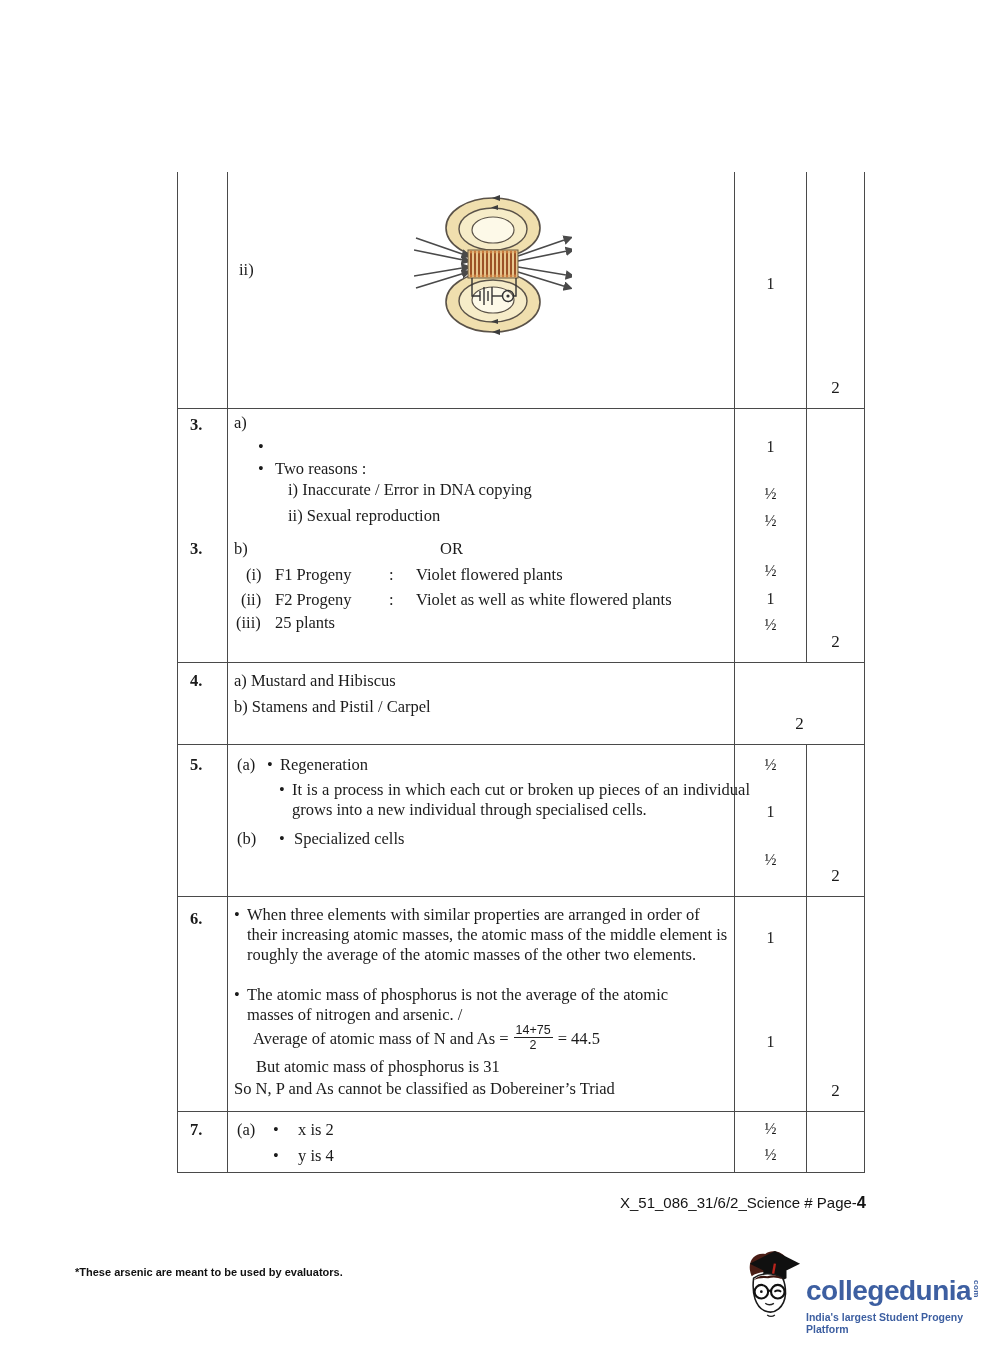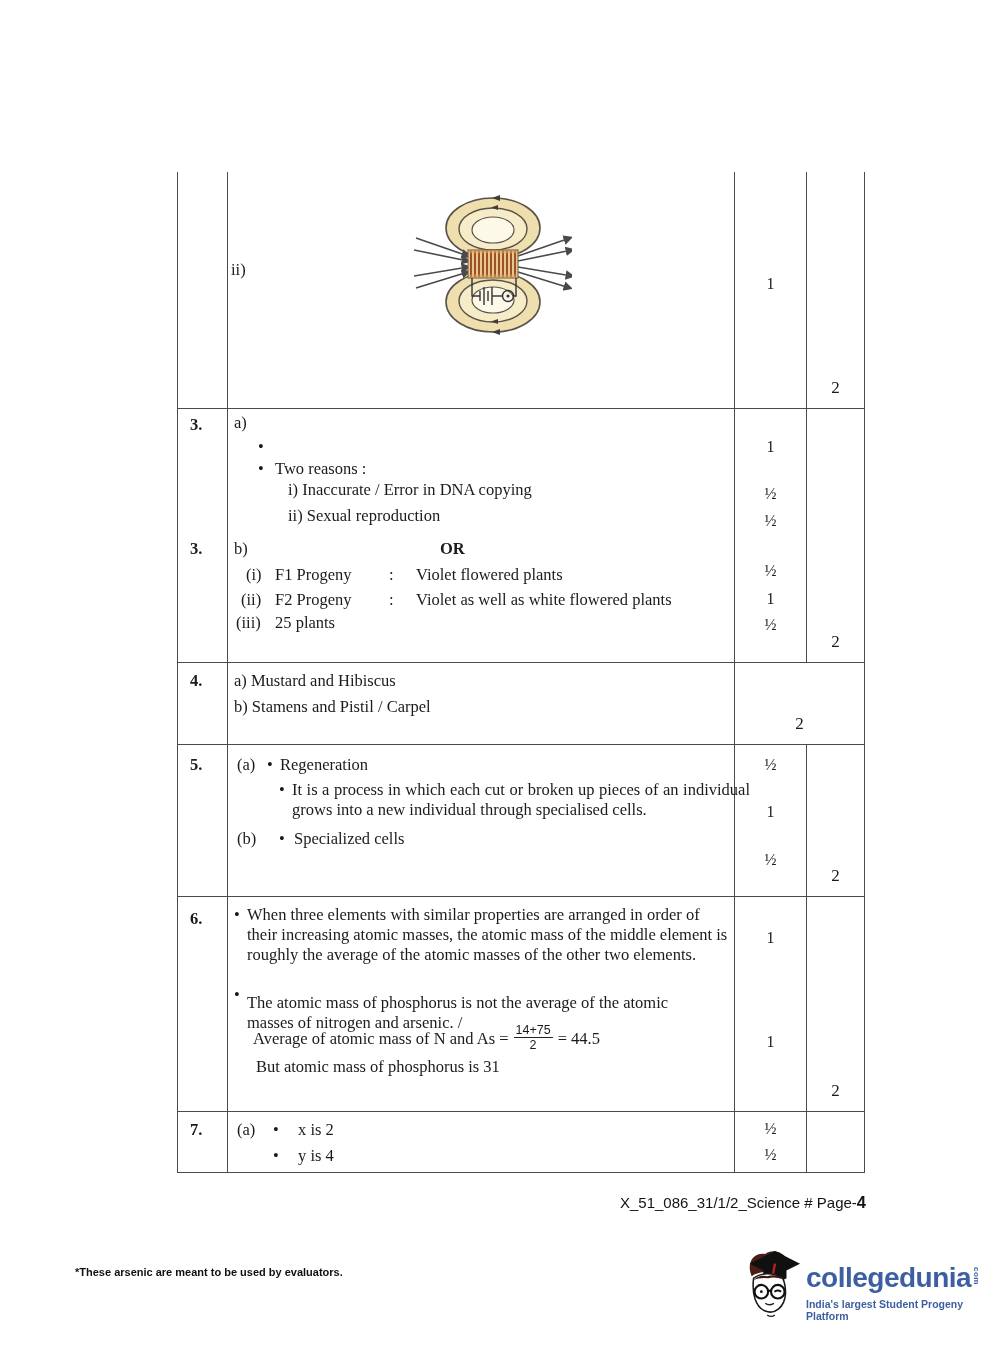--- a/index.html
+++ b/index.html
@@ -16,51 +16,51 @@
   .cq  { position:relative; width:50px;  border-right:1px solid #4a4a4a; }
   .cm  { position:relative; width:507px; border-right:1px solid #4a4a4a; font-size:16.5px; }
   .ck  { position:relative; width:72px;  border-right:1px solid #4a4a4a; }
   .ct  { position:relative; flex:1; display:flex; align-items:flex-end; justify-content:center; padding-bottom:10px; font-size:17px; }
   .qno { position:absolute; left:12px; font-weight:bold; font-size:16.5px; }
   .t   { position:absolute; white-space:nowrap; }
   .p   { position:absolute; line-height:20px; }
   .jst { text-align:justify; }
   .mk  { position:absolute; width:100%; text-align:center; font-size:16px; }
   .bl::before { content:"•"; }
-  .bold { font-weight:bold; }
+  .bold { font-weight:normal; }
   .frac { display:inline-flex; flex-direction:column; align-items:center;
           font-family:"Liberation Sans", sans-serif; font-size:12.5px; line-height:1.15; margin:0 5px; transform:translateY(-1px);}
   .fn { border-bottom:1px solid #222; padding:0 2px; }
   .fline { display:flex; align-items:center; }
   .footer-ref { position:absolute; top:1193px; right:136px; font-family:"Liberation Sans", sans-serif;
                 font-size:15px; color:#141414; white-space:nowrap; }
   .footer-ref b { font-size:16.5px; }
   .eval-note { position:absolute; left:75px; top:1266px; font-family:"Liberation Sans", sans-serif;
                font-size:11px; font-weight:bold; color:#111; }
   .logo { position:absolute; left:742px; top:1246px; display:flex; align-items:flex-start; }
-  .logo-text { margin-left:4px; margin-top:18px; }
+  .logo-text { margin-left:4px; margin-top:31px; }
   .brand-row { display:flex; align-items:flex-start; }
   .brand { font-family:"Liberation Sans", sans-serif; font-weight:bold; font-size:28px;
            letter-spacing:-0.5px; line-height:1; }
   .brand-com { font-family:"Liberation Sans", sans-serif; font-size:8px; font-weight:bold;
                writing-mode:vertical-rl; margin-left:1px; margin-top:3px; letter-spacing:0.5px; }
   .tagline { font-family:"Liberation Sans", sans-serif; font-size:10.5px; font-weight:bold; margin-top:6px; }
   svg { display:block; }
 </style>
 </head>
 <body>
 
 <div class="sheet">
 
   <div class="anstable">
 
     <div class="row" style="height:237px">
       <div class="cq"></div>
       <div class="cm">
-        <span class="t" style="left:3px; top:88px">ii)</span>
+        <span class="t" style="left:11px; top:88px">ii)</span>
 
         <svg width="158" height="148" viewBox="0 0 158 148" style="position:absolute; left:186px; top:20px">
           <defs>
             <marker id="ar" markerWidth="8" markerHeight="8" refX="4" refY="3" orient="auto">
               <path d="M0,0 L6,3 L0,6 Z" fill="#4a4a4a"></path>
             </marker>
           </defs>
 
           <ellipse cx="79" cy="36" rx="47" ry="30" fill="#f0dfae" stroke="#5a5248" stroke-width="1.6"></ellipse>
           <ellipse cx="79" cy="37" rx="34" ry="21" fill="#f6ecc8" stroke="#5a5248" stroke-width="1.4"></ellipse>
@@ -230,30 +230,31 @@
     </div>
 
     <div class="row" style="height:215px">
       <div class="cq">
         <span class="qno" style="top:12px">6.</span>
       </div>
       <div class="cm">
         <span class="bl t" style="left:6px; top:8px"></span>
         <div class="p" style="left:19px; top:8px; width:482px">When three elements with similar properties are arranged in order of their increasing atomic masses, the atomic mass of the middle element is roughly the average of the atomic masses of the other two elements.</div>
         <span class="bl t" style="left:6px; top:88px"></span>
-        <div class="p" style="left:19px; top:96px; width:462px">The atomic mass of phosphorus is not the average of the atomic masses of nitrogen and arsenic. /</div>
+        <div class="p" style="left:19px; top:88px; width:462px">The atomic mass of phosphorus is not the average of the atomic masses of nitrogen and arsenic. /</div>
         <div class="t fline" style="left:25px; top:127px">
           <span>Average of atomic mass of N and As =</span>
           <span class="frac">
             <span class="fn">14+75</span>
             <span>2</span>
           </span>
           <span>= 44.5</span>
         </div>
         <span class="t" style="left:28px; top:160px">But atomic mass of phosphorus is 31</span>
+        <span class="t" style="left:6px; top:182px">So N, P and As cannot be classified as Dobereiner’s Triad</span>
       </div>
       <div class="ck">
         <span class="mk" style="top:32px">1</span>
         <span class="mk" style="top:136px">1</span>
       </div>
       <div class="ct">
         <span>2</span>
       </div>
     </div>
 
@@ -271,21 +272,21 @@
       <div class="ck">
         <span class="mk" style="top:8px">½</span>
         <span class="mk" style="top:34px">½</span>
       </div>
       <div class="ct"></div>
     </div>
 
   </div>
 
   <div class="footer-ref">
-    <span>X_51_086_31/1/2_Science # Page-</span><b>4</b>
+    <span>X_51_086_31/6/2_Science # Page-</span><b>4</b>
   </div>
 
   <div class="eval-note">*These arsenic are meant to be used by evaluators.</div>
 
   <div class="logo">
     <svg width="62" height="74" viewBox="0 0 62 74">
 
       <path d="M10,30 C4,16 12,5 24,7 C30,2 42,4 46,12 C48,18 46,26 42,30 C34,24 18,24 10,30 Z" fill="#4a1d15"></path>
 
       <polygon points="8,17 34,4 60,17 34,30" fill="#101010"></polygon>

